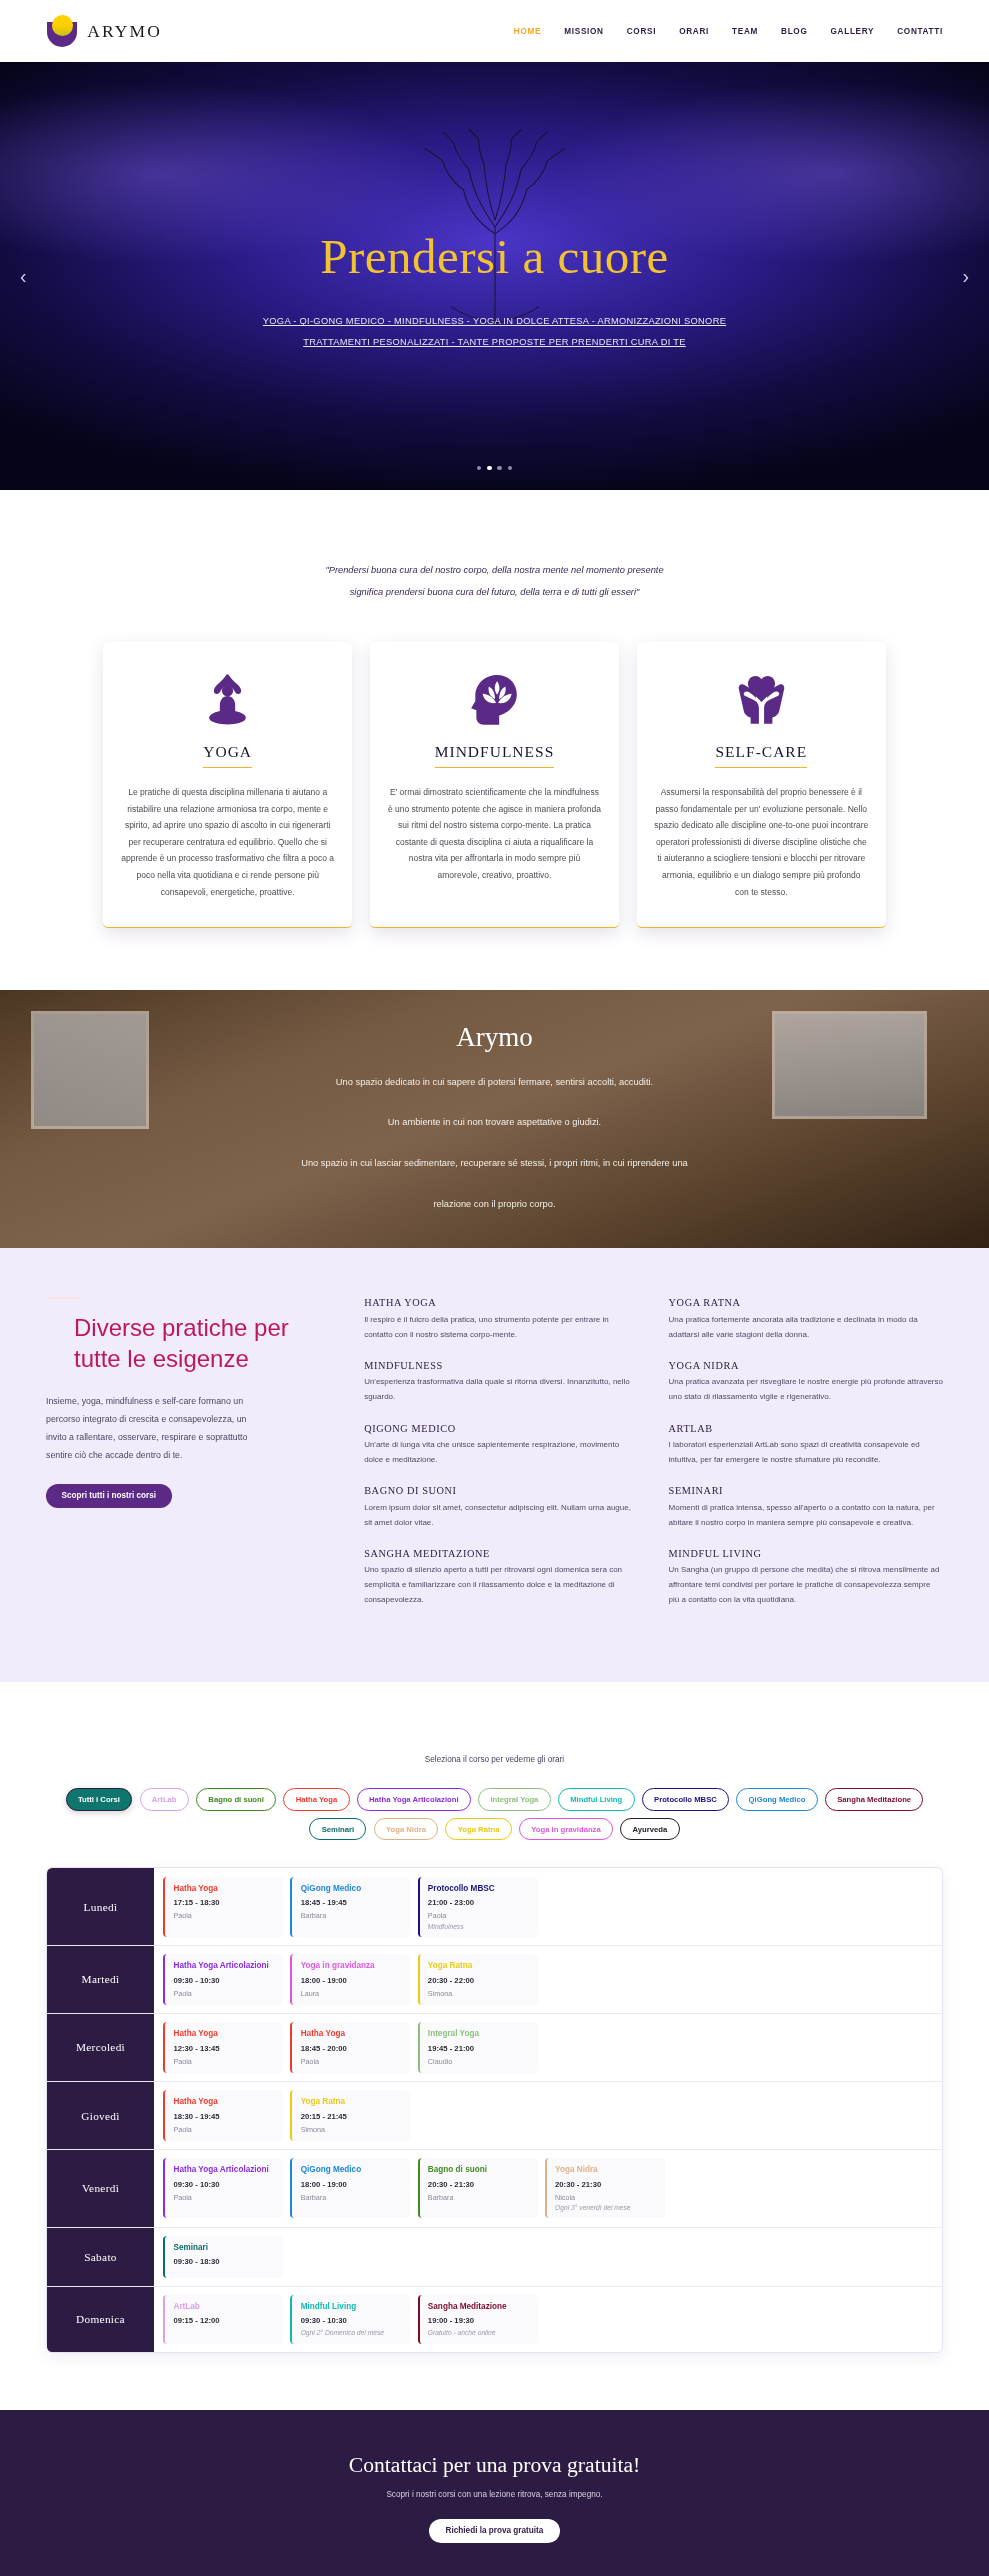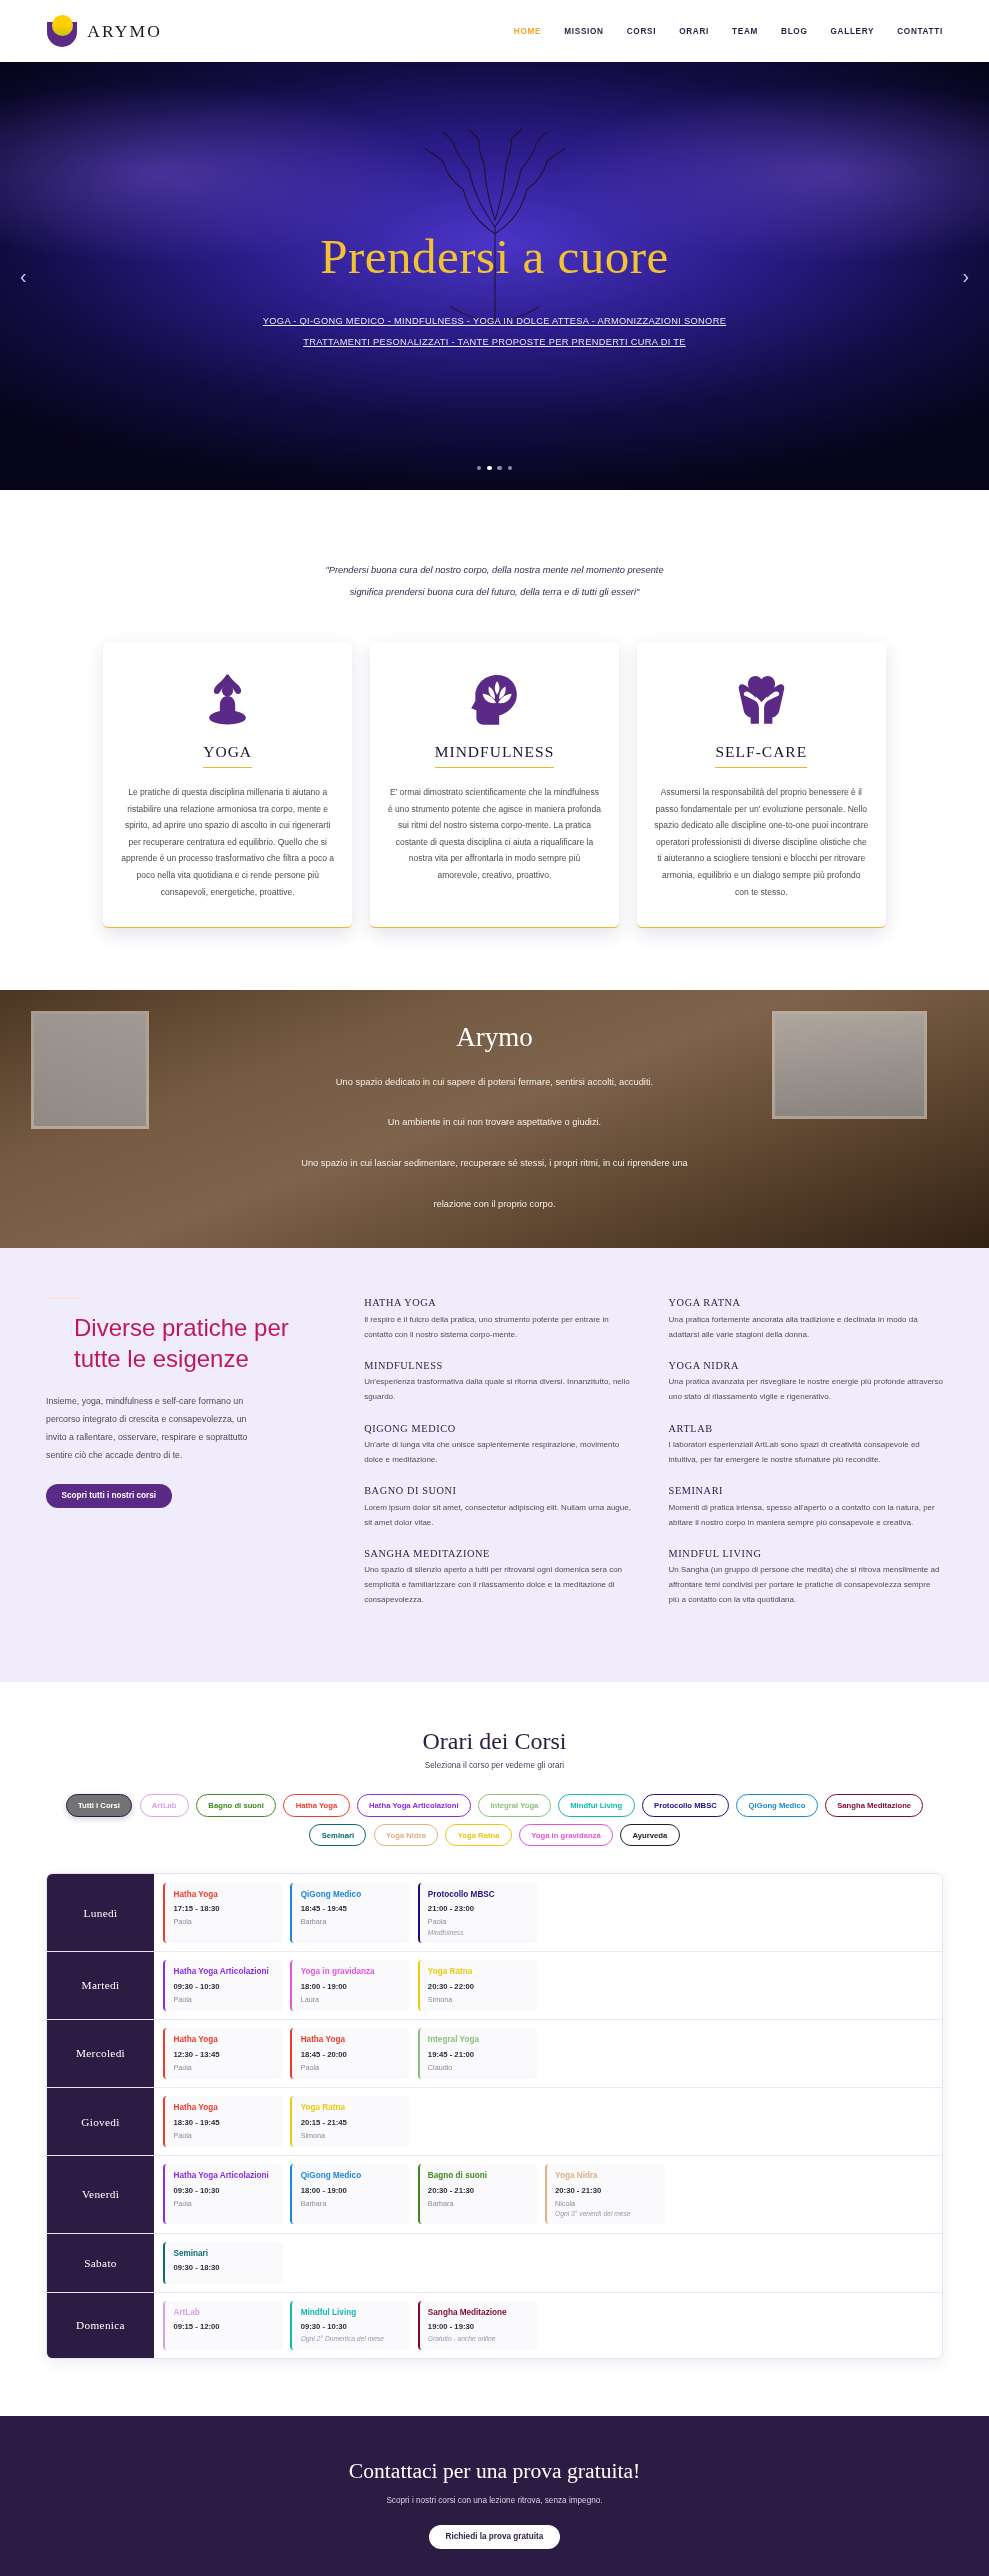--- a/index.html
+++ b/index.html
@@ -135,27 +135,27 @@
   }
   .prat-item { margin-bottom: 17.5px; }
   .prat-item h4 {
     font-family: "Liberation Serif", serif; font-weight: 400; font-size: 10.3px;
     letter-spacing: 0.6px; color: #2a1a3f; margin-bottom: 4.6px;
   }
   .prat-item p { font-size: 8px; line-height: 1.85; color: #4f4a62; }
 
   
   .sec-orari { background: #fff; padding: 46px 46px 57px; }
-  .orari-sub { text-align: center; margin-top: 6px; font-size: 8.2px; color: #4a4060; }
+  .orari-sub { text-align: center; margin-top: 27px; font-size: 8.2px; color: #4a4060; }
   .pills { display: flex; flex-wrap: wrap; gap: 7.2px; justify-content: center; margin-top: 24px; }
   .pill {
     border-radius: 13.4px; padding: 5.7px 11.3px; font-size: 7.7px; font-weight: 700;
     background: #fff; border: 1px solid currentColor; cursor: pointer; white-space: nowrap;
   }
-  .pill.all { background: #737373; color: #fff !important; border-color: #2c1b42; box-shadow: 0 2.1px 6.2px rgba(0,0,0,.18); }
+  .pill.all { background: #0f766e; color: #fff !important; border-color: #2c1b42; box-shadow: 0 2.1px 6.2px rgba(0,0,0,.18); }
 
   .sched {
     margin-top: 27px; border: 0.5px solid #e7e1f4; border-radius: 6.2px; overflow: hidden;
     box-shadow: 0 4.1px 13.4px rgba(40,20,70,.07);
   }
   .srow { display: flex; border-bottom: 0.5px solid #ece7f7; min-height: 54px; }
   .srow:last-child { border-bottom: none; }
   .sday {
     width: 107px; flex: 0 0 107px; background: #2c1b42; color: #fff;
     display: flex; align-items: center; justify-content: center;
@@ -353,21 +353,20 @@
       </div>
       <div class="prat-item">
         <h4>MINDFUL LIVING</h4>
         <p>Un Sangha (un gruppo di persone che medita) che si ritrova mensilmente ad affrontare temi condivisi per portare le pratiche di consapevolezza sempre più a contatto con la vita quotidiana.</p>
       </div>
     </div>
   </div>
 </section>
 
 <section class="sec-orari">
-  <h2 class="sec-title">Orari dei Corsi</h2>
   <div class="orari-sub">Seleziona il corso per vederne gli orari</div>
   <div class="pills" id="filter-pills">
       <button class="pill all" style="color: rgb(44, 27, 66);">Tutti i Corsi</button>
       <button class="pill" style="color: rgb(217, 160, 232);">ArtLab</button>
       <button class="pill" style="color: rgb(63, 138, 31);">Bagno di suoni</button>
       <button class="pill" style="color: rgb(240, 59, 42);">Hatha Yoga</button>
       <button class="pill" style="color: rgb(138, 43, 226);">Hatha Yoga Articolazioni</button>
       <button class="pill" style="color: rgb(140, 192, 126);">Integral Yoga</button>
       <button class="pill" style="color: rgb(18, 185, 176);">Mindful Living</button>
       <button class="pill" style="color: rgb(27, 18, 128);">Protocollo MBSC</button>

